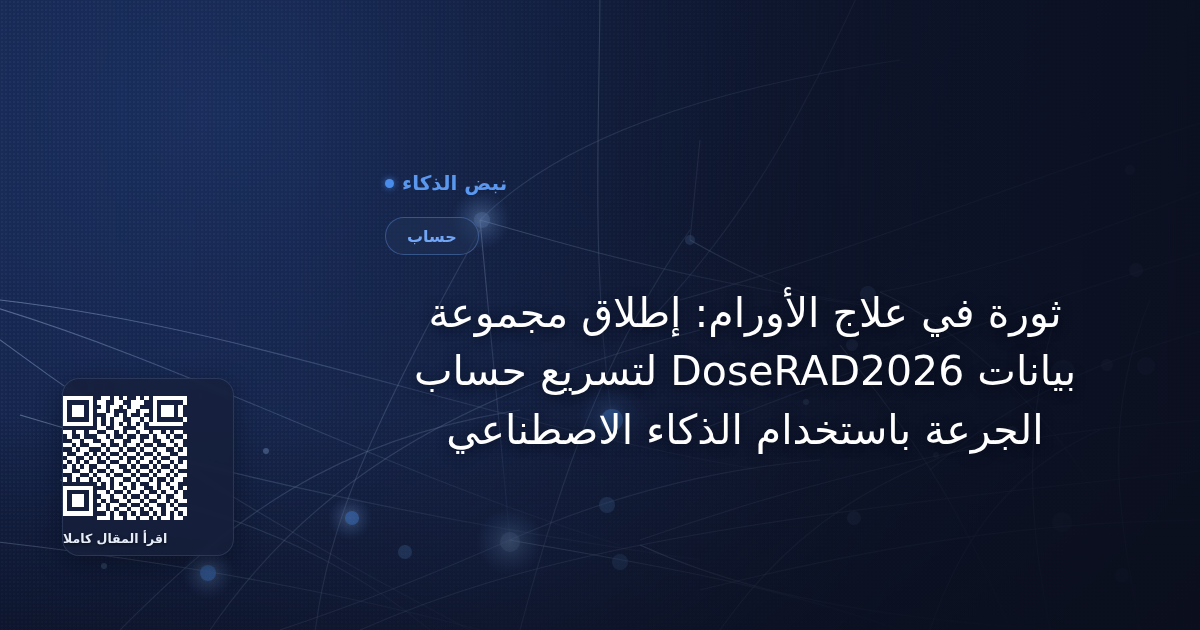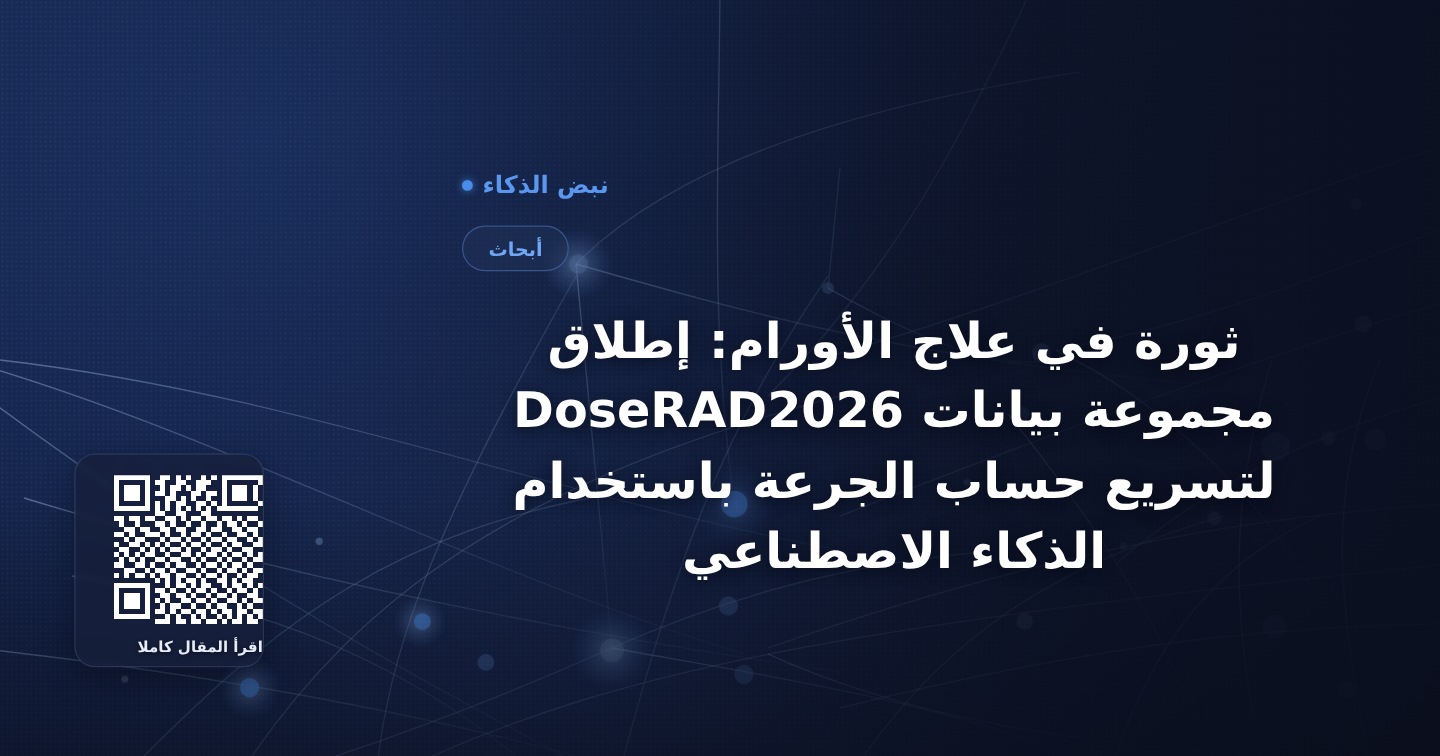--- a/index.html
+++ b/index.html
@@ -53,29 +53,29 @@
     position: absolute;
     inset: 0;
     background: linear-gradient(0deg, rgba(10,14,28,.55) 0%, rgba(10,14,28,0) 34%);
   }
 
   
   .qr-card {
     position: absolute;
     left: 62px;
     top: 378px;
-    width: 158px;
+    width: 172px;
     height: 178px;
     background: rgba(22,31,58,.78);
     border: 1px solid rgba(140,170,225,.17);
     border-radius: 17px;
     box-shadow: 0 8px 26px rgba(5,8,18,.40);
     display: flex;
     flex-direction: column;
-    align-items: flex-start;
+    align-items: flex-end;
     justify-content: flex-start;
     padding-top: 17px;
     backdrop-filter: blur(2px);
   }
   .qr-holder { width: 124px; height: 124px; }
   .qr-holder svg { display: block; width: 124px; height: 124px; }
   .qr-caption {
     margin-top: 11px;
     font-size: 12.5px;
     font-weight: 700;
@@ -129,21 +129,21 @@
     border: 1px solid rgba(92,137,211,.45);
     color: #70a6f5;
     font-size: 16px;
     font-weight: 700;
   }
 
   .title {
     margin-top: 29px;
     color: #ffffff;
     font-size: 41px;
-    font-weight: 700;
+    font-weight: 400;
     line-height: 1.42;
     letter-spacing: 0;
     max-width: 720px;
     text-shadow: 0 2px 12px rgba(6,10,22,.75);
   }
 </style>
 </head>
 <body>
 
 <div class="card">
@@ -686,18 +686,18 @@
     <div class="qr-caption">اقرأ المقال كاملا</div>
   </div>
 
   <div class="content">
 
     <div class="brand">
       <span class="brand-dot"></span>
       <span>نبض الذكاء</span>
     </div>
 
-    <div class="badge">أبحاث</div>
+    <div class="badge">حساب</div>
 
     <h1 class="title">ثورة في علاج الأورام: إطلاق مجموعة بيانات DoseRAD2026 لتسريع حساب الجرعة باستخدام الذكاء الاصطناعي</h1>
 
   </div>
 </div>
 
 </body></html>

